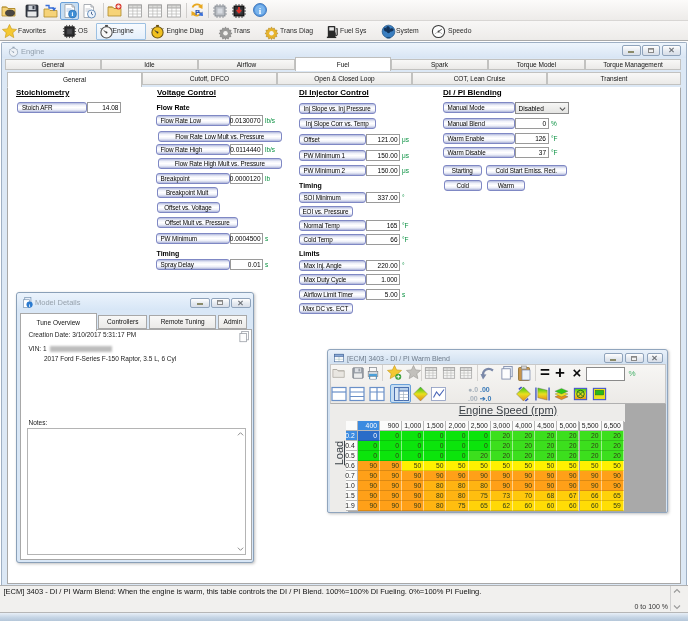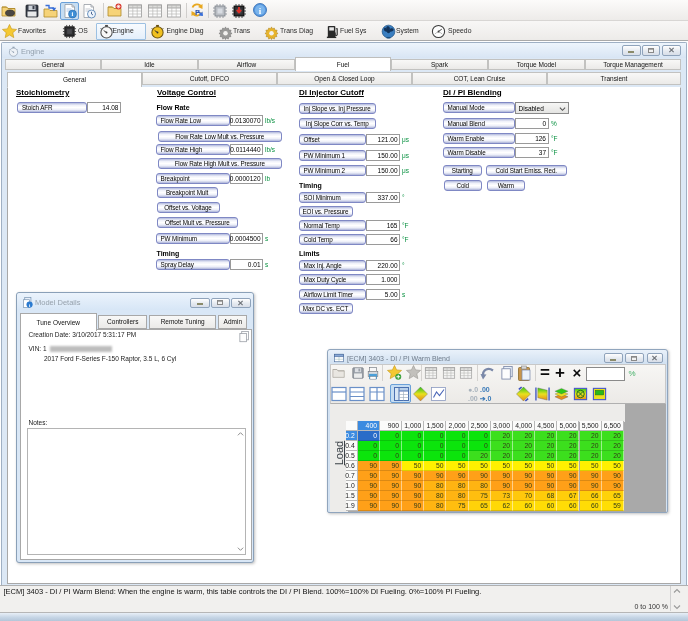--- a/index.html
+++ b/index.html
@@ -226,21 +226,21 @@
 <div class="btn btnc" style="left:156.5px;top:186.6px;width:61px;">Breakpoint Mult</div>
 <div class="btn btnc" style="left:156.5px;top:202.2px;width:63px;">Offset vs. Voltage</div>
 <div class="btn btnc" style="left:156.5px;top:216.8px;width:81.5px;">Offset Mult vs. Pressure</div>
 <div class="btn" style="left:155.5px;top:233px;width:74px;">PW Minimum</div>
 <div class="val" style="left:229.5px;top:233px;width:33.5px;">0.0004500</div>
 <div class="unit" style="left:265px;top:233px;">s</div>
 <div class="sub" style="left:156.5px;top:249.5px;">Timing</div>
 <div class="btn" style="left:155.5px;top:259.3px;width:74px;">Spray Delay</div>
 <div class="val" style="left:229.5px;top:259.3px;width:33.5px;">0.01</div>
 <div class="unit" style="left:265px;top:259.3px;">s</div>
-<div class="hdr" style="left:299px;top:87.5px;">DI Injector Cutoff</div>
+<div class="hdr" style="left:299px;top:87.5px;">DI Injector Control</div>
 <div class="btn btnc" style="left:298.5px;top:103.2px;width:77.5px;">Inj Slope vs. Inj Pressure</div>
 <div class="btn btnc" style="left:298.5px;top:118.3px;width:77.5px;">Inj Slope Corr vs. Temp</div>
 <div class="btn" style="left:298.5px;top:133.5px;width:67.5px;">Offset</div>
 <div class="val" style="left:366px;top:133.5px;width:34px;">121.00</div>
 <div class="unit" style="left:402px;top:133.5px;">μs</div>
 <div class="btn" style="left:298.5px;top:150.2px;width:67.5px;">PW Minimum 1</div>
 <div class="val" style="left:366px;top:150.2px;width:34px;">150.00</div>
 <div class="unit" style="left:402px;top:150.2px;">μs</div>
 <div class="btn" style="left:298.5px;top:164.5px;width:67.5px;">PW Minimum 2</div>
 <div class="val" style="left:366px;top:164.5px;width:34px;">150.00</div>
@@ -499,20 +499,21 @@
           <stop offset="0.5" stop-color="#e8e020"></stop>
           <stop offset="1" stop-color="#e89018"></stop>
         </linearGradient>
       </defs>
       <rect x="1.5" y="2" width="13" height="12" fill="#e8e020" stroke="#4a58c8" stroke-width="1.2"></rect>
       <rect x="3.5" y="4" width="9" height="5" fill="#28b818" stroke="#2a6a10" stroke-width="0.5"></rect>
     </svg>
 <div class="ab" style="left:1.5px;top:54px;width:336px;height:108.5px;background:#a9a9a9;"></div>
 <div class="ab" style="left:1.5px;top:54px;width:295px;height:18.3px;background:#edecea;"></div>
 <div class="ab" style="left:1.5px;top:54px;width:18px;height:108.5px;background:#edecea;"></div>
+<div class="ab" style="left:92px;top:54px;width:176px;font-size:11px;color:#3c4248;text-decoration:underline;text-align:center;">Engine Speed (rpm)</div>
 <div class="ab" style="left:-9px;top:97px;width:40px;height:12px;font-size:11px;color:#3c4248;text-decoration:underline;text-align:center;transform:rotate(-90deg);">Load</div>
 </div>
 <div class="ab" style="z-index:7;left:0;top:0;width:688px;height:621px;pointer-events:none">
 <div class="hcell" style="left:346.3px;top:421.3px;width:11.5px;height:10.1px;"></div>
 <div class="hcell" style="left:357.8px;top:421.3px;width:22.17px;height:10.1px;background:#3c8be0;color:#fff;">400</div>
 <div class="hcell" style="left:379.97px;top:421.3px;width:22.17px;height:10.1px;">900</div>
 <div class="hcell" style="left:402.14px;top:421.3px;width:22.17px;height:10.1px;">1,000</div>
 <div class="hcell" style="left:424.31px;top:421.3px;width:22.17px;height:10.1px;">1,500</div>
 <div class="hcell" style="left:446.48px;top:421.3px;width:22.17px;height:10.1px;">2,000</div>
 <div class="hcell" style="left:468.65px;top:421.3px;width:22.17px;height:10.1px;">2,500</div>

